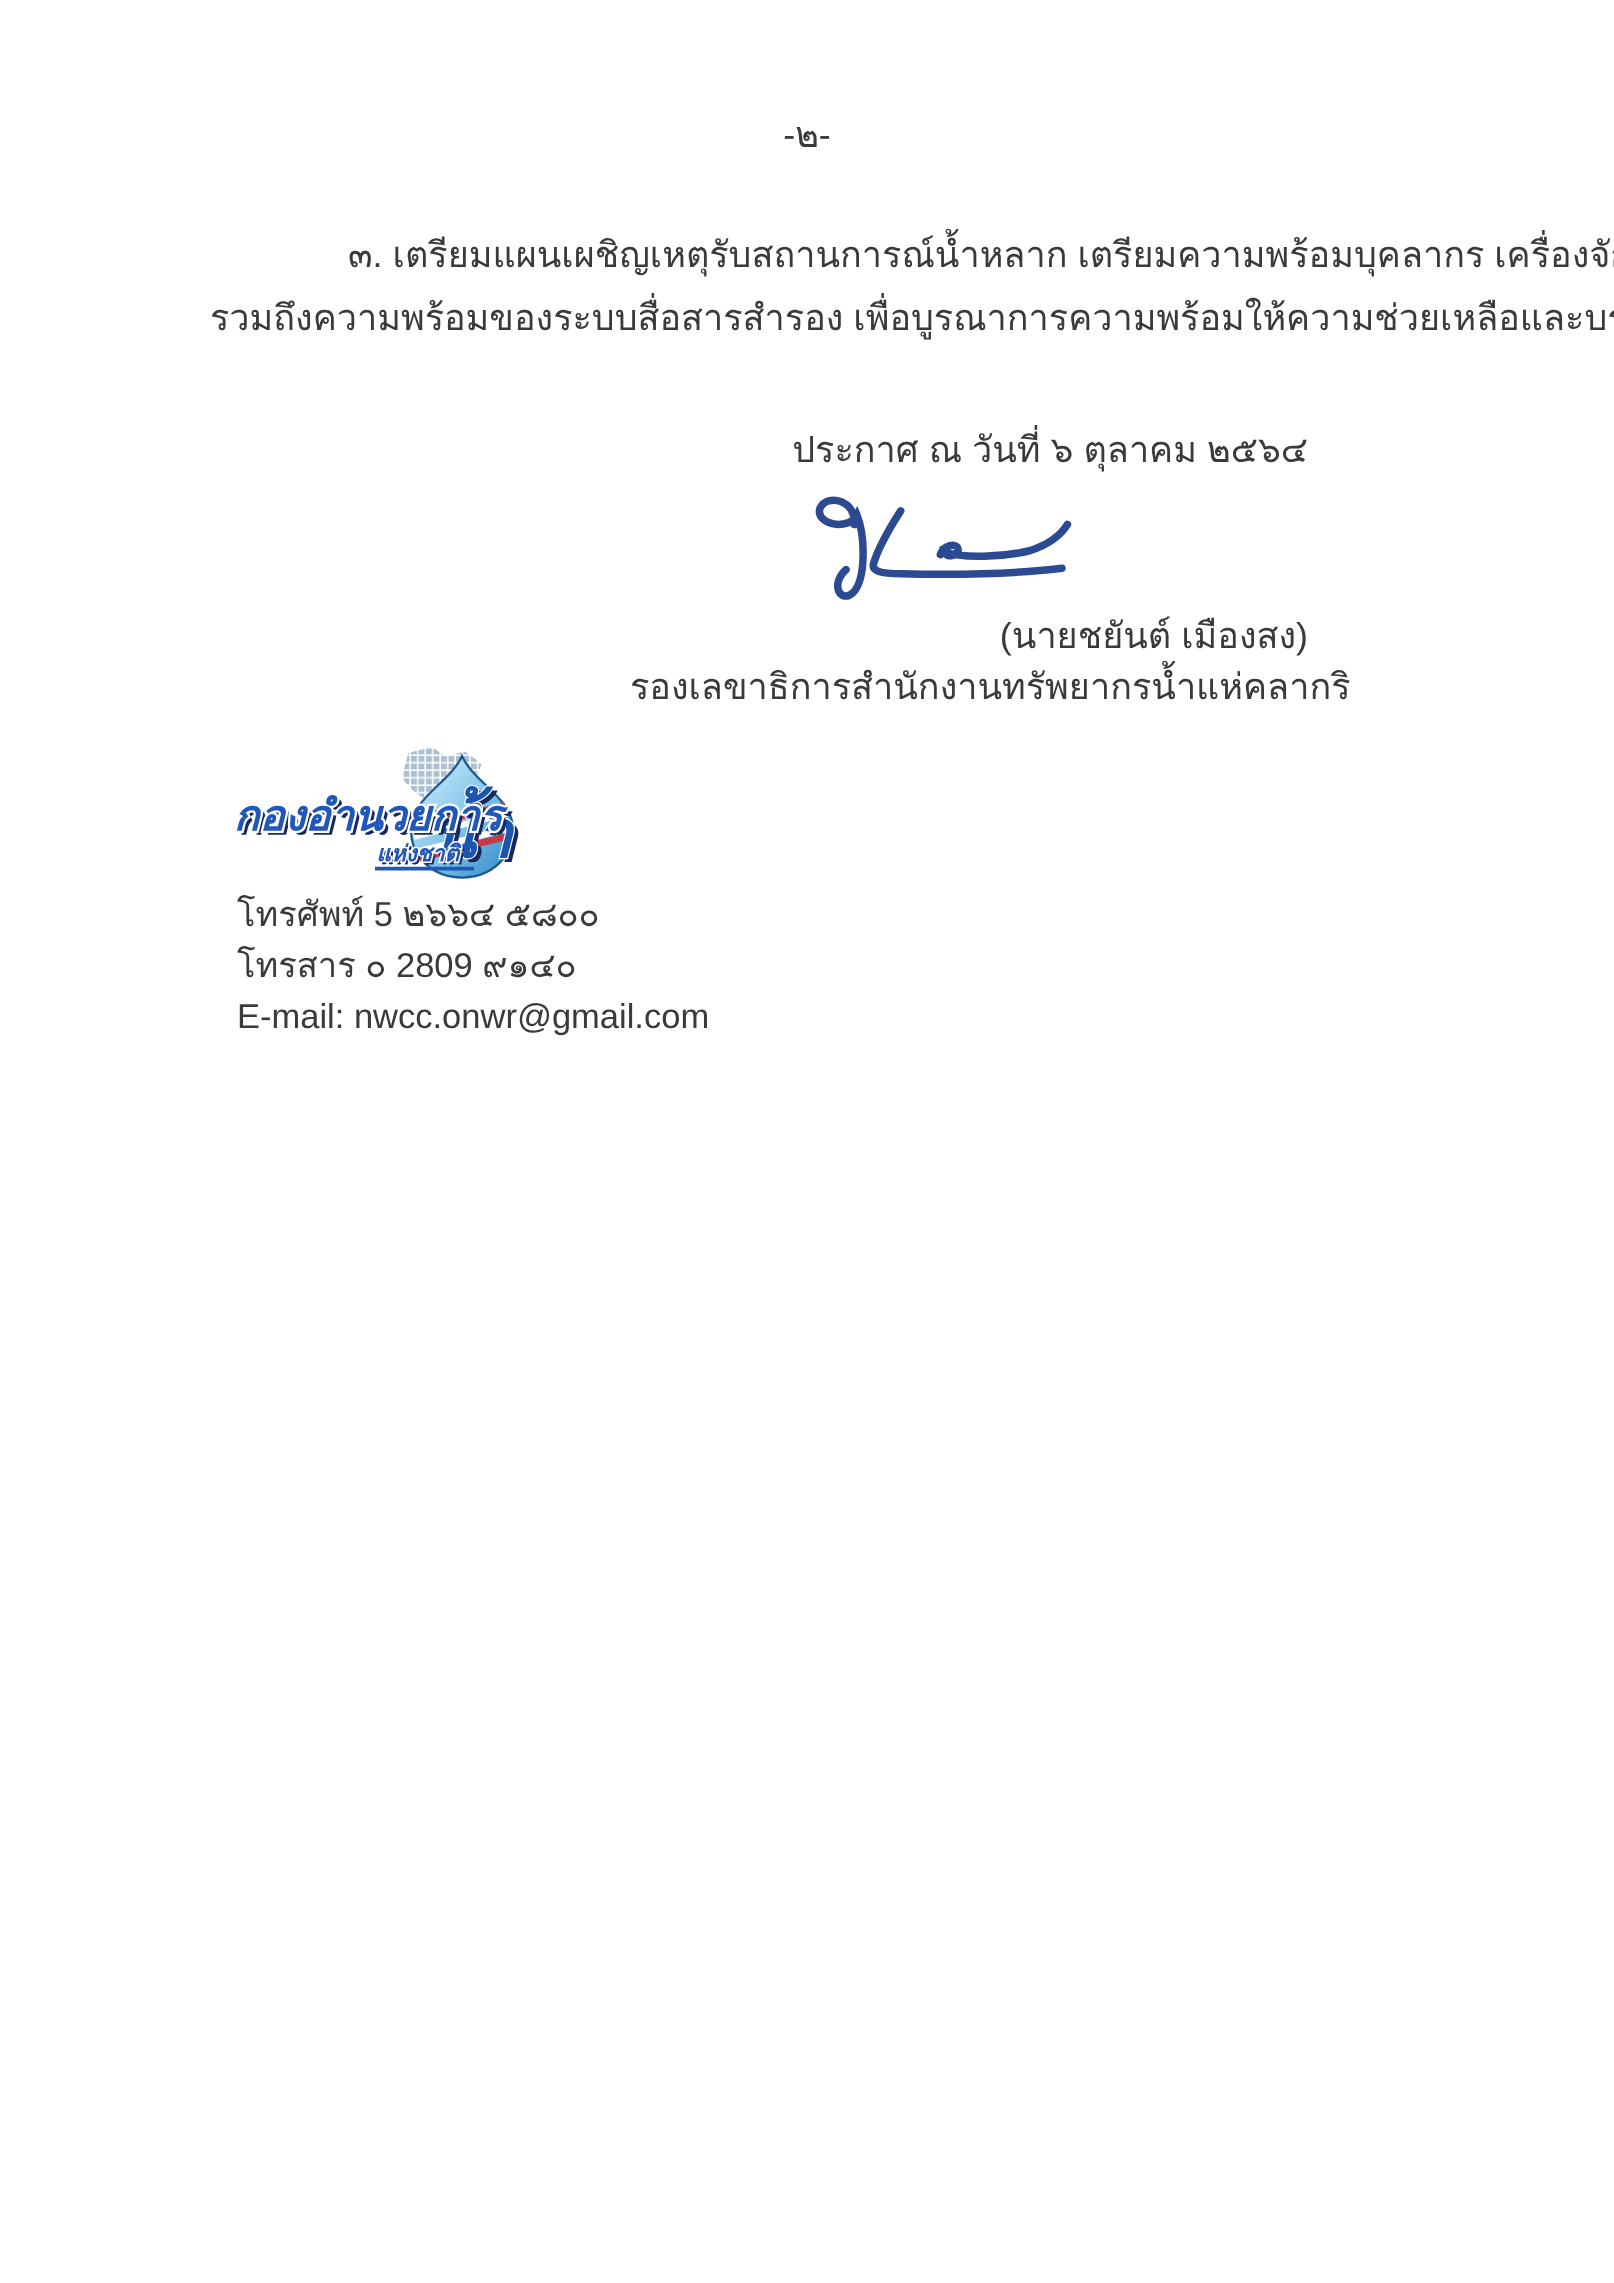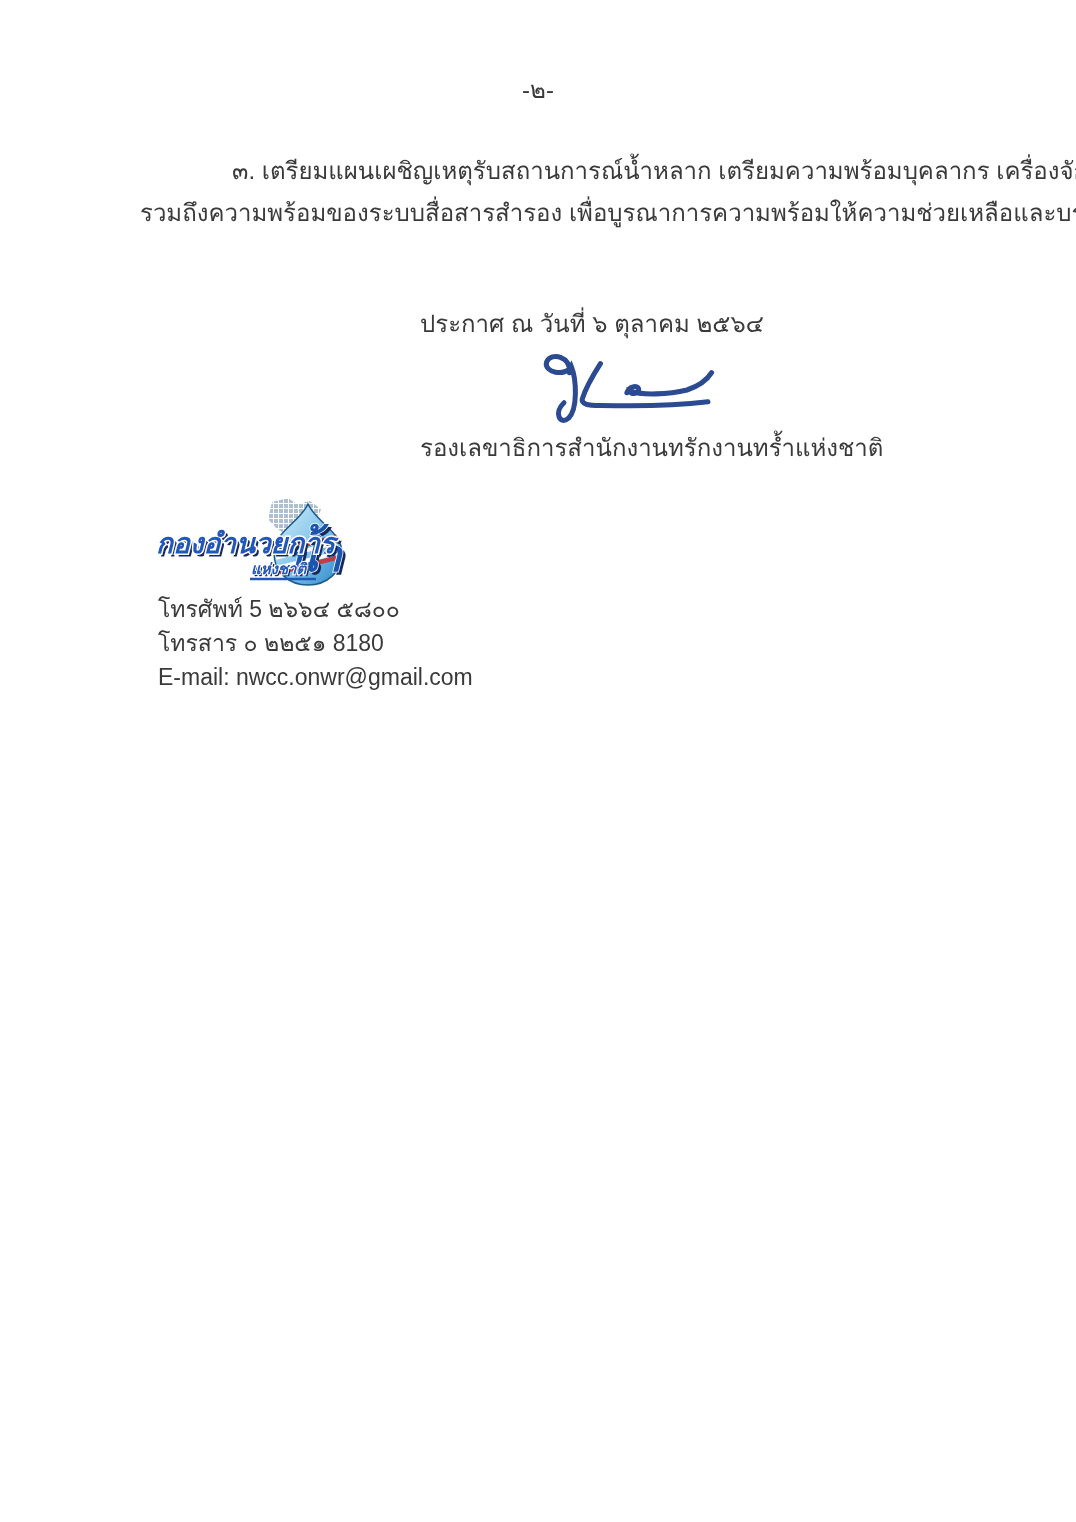--- a/index.html
+++ b/index.html
@@ -31,22 +31,21 @@
     line-height: 42px;
     color: #3a3a3a;
   }
   .paragraph .line { white-space: nowrap; }
   .paragraph .line.indent { padding-left: 92px; }
   .sign-block {
     position: absolute;
     left: 420px;
     top: 284px;
     width: 452px;
-    text-align: left;
-    margin-top: 23px;
+    text-align: right;
   }
   .date-line {
     font-size: 24px;
     line-height: 34px;
     color: #3a3a3a;
     white-space: nowrap;
   }
   .signature-wrap {
     margin: 8px auto 0 auto;
     width: 240px;
@@ -101,21 +100,22 @@
     <div class="signature-wrap">
       <svg width="240" height="82" viewBox="0 0 240 90" fill="none">
         <g stroke="#2b4a92" stroke-width="5.5" stroke-linecap="round" fill="none">
           <path d="M 36,26 C 38,8 16,3 11,14 C 7,26 32,31 38,19 C 44,34 45,66 35,76 C 26,84 18,70 30,59"></path>
           <path d="M 70,16 C 61,30 53,45 50,55 C 49,60 55,62 70,62 C 110,63 155,62 188,58"></path>
           <path d="M 99,48 C 101,41 111,39 112,44 C 113,49 103,51 102,46 C 115,51 145,50 165,45 C 177,41 187,34 192,26"></path>
         </g>
       </svg>
     </div>
 
-    <div class="sig-title">รองเลขาธิการสำนักงานทรักงานทร้ำแห่งชาติ</div>
+    <div class="sig-name">(นายชยันต์ เมืองสง)</div>
+    <div class="sig-title">รองเลขาธิการสำนักงานทรัพยากรน้ำแห่คลากริ</div>
   </div>
 
   <div class="logo">
     <svg width="214" height="98" viewBox="0 0 214 98">
       <defs>
         <linearGradient id="dropGrad" x1="0" y1="0" x2="1" y2="1">
           <stop offset="0" stop-color="#d9effb"></stop>
           <stop offset="0.55" stop-color="#7dc3ea"></stop>
           <stop offset="1" stop-color="#2d86c8"></stop>
         </linearGradient>
@@ -142,17 +142,17 @@
       <text x="2" y="59" font-size="28" font-weight="bold" font-style="italic" fill="#2057b8" stroke="#ffffff" stroke-width="3" paint-order="stroke">กองอำนวยการ</text>
 
       <text x="99" y="82" font-size="15" font-weight="bold" font-style="italic" fill="#16295f">แห่งชาติ</text>
       <text x="97" y="80" font-size="15" font-weight="bold" font-style="italic" fill="#2057b8" stroke="#ffffff" stroke-width="2" paint-order="stroke">แห่งชาติ</text>
       <line x1="96" y1="85" x2="162" y2="85" stroke="#2057b8" stroke-width="2.5"></line>
     </svg>
   </div>
 
   <div class="contact">
     <div class="c-line">โทรศัพท์ 5 ๒๖๖๔ ๕๘๐๐</div>
-    <div class="c-line">โทรสาร ๐ ๒๒๕๑ 8180</div>
+    <div class="c-line">โทรสาร ๐ 2809 ๙๑๔๐</div>
     <div class="c-line">E-mail: nwcc.onwr@gmail.com</div>
   </div>
 
 </div>
 
 </body></html>

